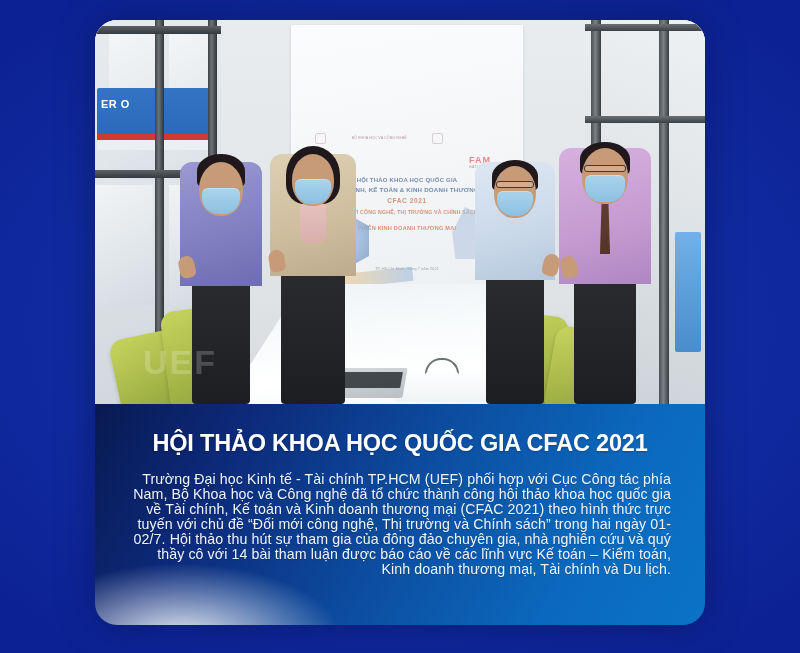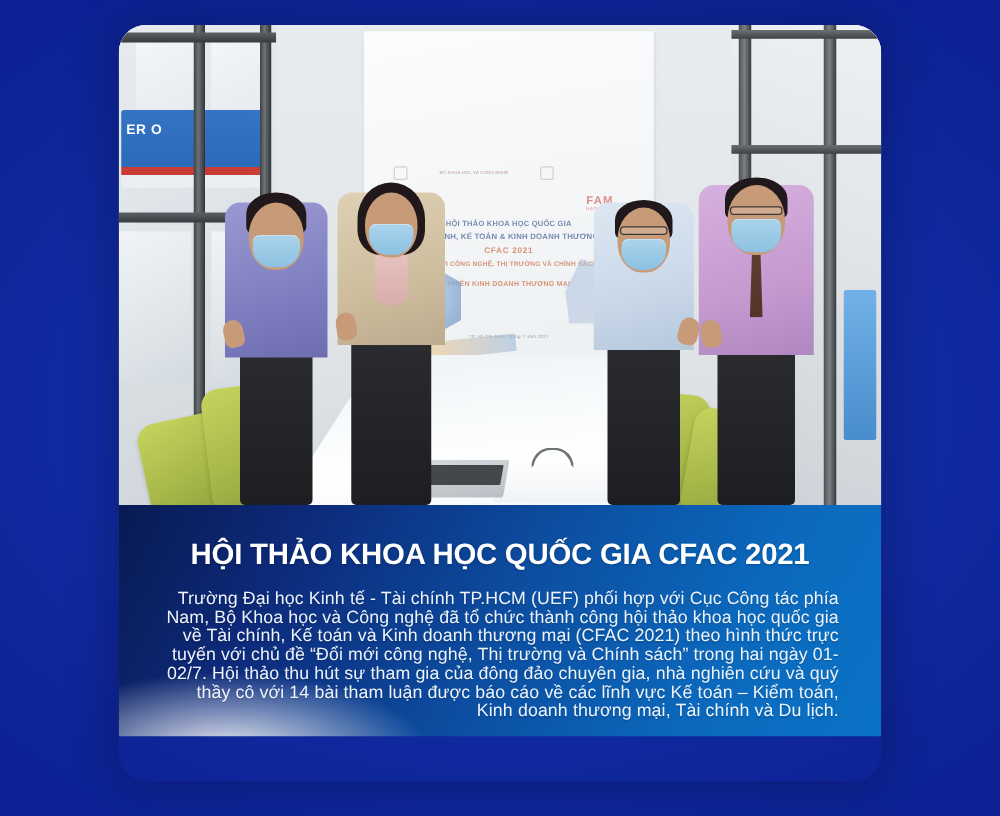--- a/index.html
+++ b/index.html
@@ -292,21 +292,21 @@
     left: 48px; bottom: 22px;
     font-size: 34px; font-weight: 900; letter-spacing: 2px;
     color: rgba(255,255,255,.20);
     font-family: "Liberation Sans", sans-serif;
   }
 
   
   .panel {
     position: absolute;
     left: 0; top: 384px;
-    width: 610px; height: 185px;
+    width: 610px; height: 221px;
     background:
       radial-gradient(ellipse 46% 62% at 14% 108%, rgba(255,255,255,.95) 0%, rgba(255,255,255,.55) 24%, rgba(255,255,255,0) 58%),
       linear-gradient(118deg, #081a52 0%, #0d2a7a 22%, #0c4fa2 52%, #0b69bd 78%, #0a73c6 100%);
     padding: 26px 34px 0 34px;
     text-align: center;
   }
 
   .panel-title {
     color: #ffffff;
     font-size: 23.5px;
@@ -433,20 +433,21 @@
       <div class="p-legs" style="width:62px;height:132px;bottom:0;"></div>
       <div class="p-body" style="width:92px;height:136px;bottom:120px;background:linear-gradient(165deg,#d6b0de,#c49ad0 60%,#b086c2);"></div>
       <div class="p-tie" style="width:18px;height:92px;bottom:150px;"></div>
       <div class="p-thumb" style="left:8px;bottom:126px;transform:rotate(-10deg);"></div>
       <div class="p-hair" style="width:50px;height:34px;bottom:228px;"></div>
       <div class="p-head" style="width:46px;height:56px;bottom:200px;"></div>
       <div class="p-glasses" style="width:42px;bottom:232px;"></div>
       <div class="p-mask" style="width:40px;height:27px;bottom:202px;"></div>
     </div>
 
+    <div class="watermark">UEF</div>
   </div>
 
   <div class="panel">
     <div class="panel-title">HỘI THẢO KHOA HỌC QUỐC GIA CFAC 2021</div>
     <div class="panel-body">Trường Đại học Kinh tế - Tài chính TP.HCM (UEF) phối hợp với Cục Công tác phía Nam, Bộ Khoa học và Công nghệ đã tổ chức thành công hội thảo khoa học quốc gia về Tài chính, Kế toán và Kinh doanh thương mại (CFAC 2021) theo hình thức trực tuyến với chủ đề “Đổi mới công nghệ, Thị trường và Chính sách” trong hai ngày 01- 02/7. Hội thảo thu hút sự tham gia của đông đảo chuyên gia, nhà nghiên cứu và quý thầy cô với 14 bài tham luận được báo cáo về các lĩnh vực Kế toán – Kiểm toán, Kinh doanh thương mại, Tài chính và Du lịch.</div>
   </div>
 
 </div>
 
 </body></html>

